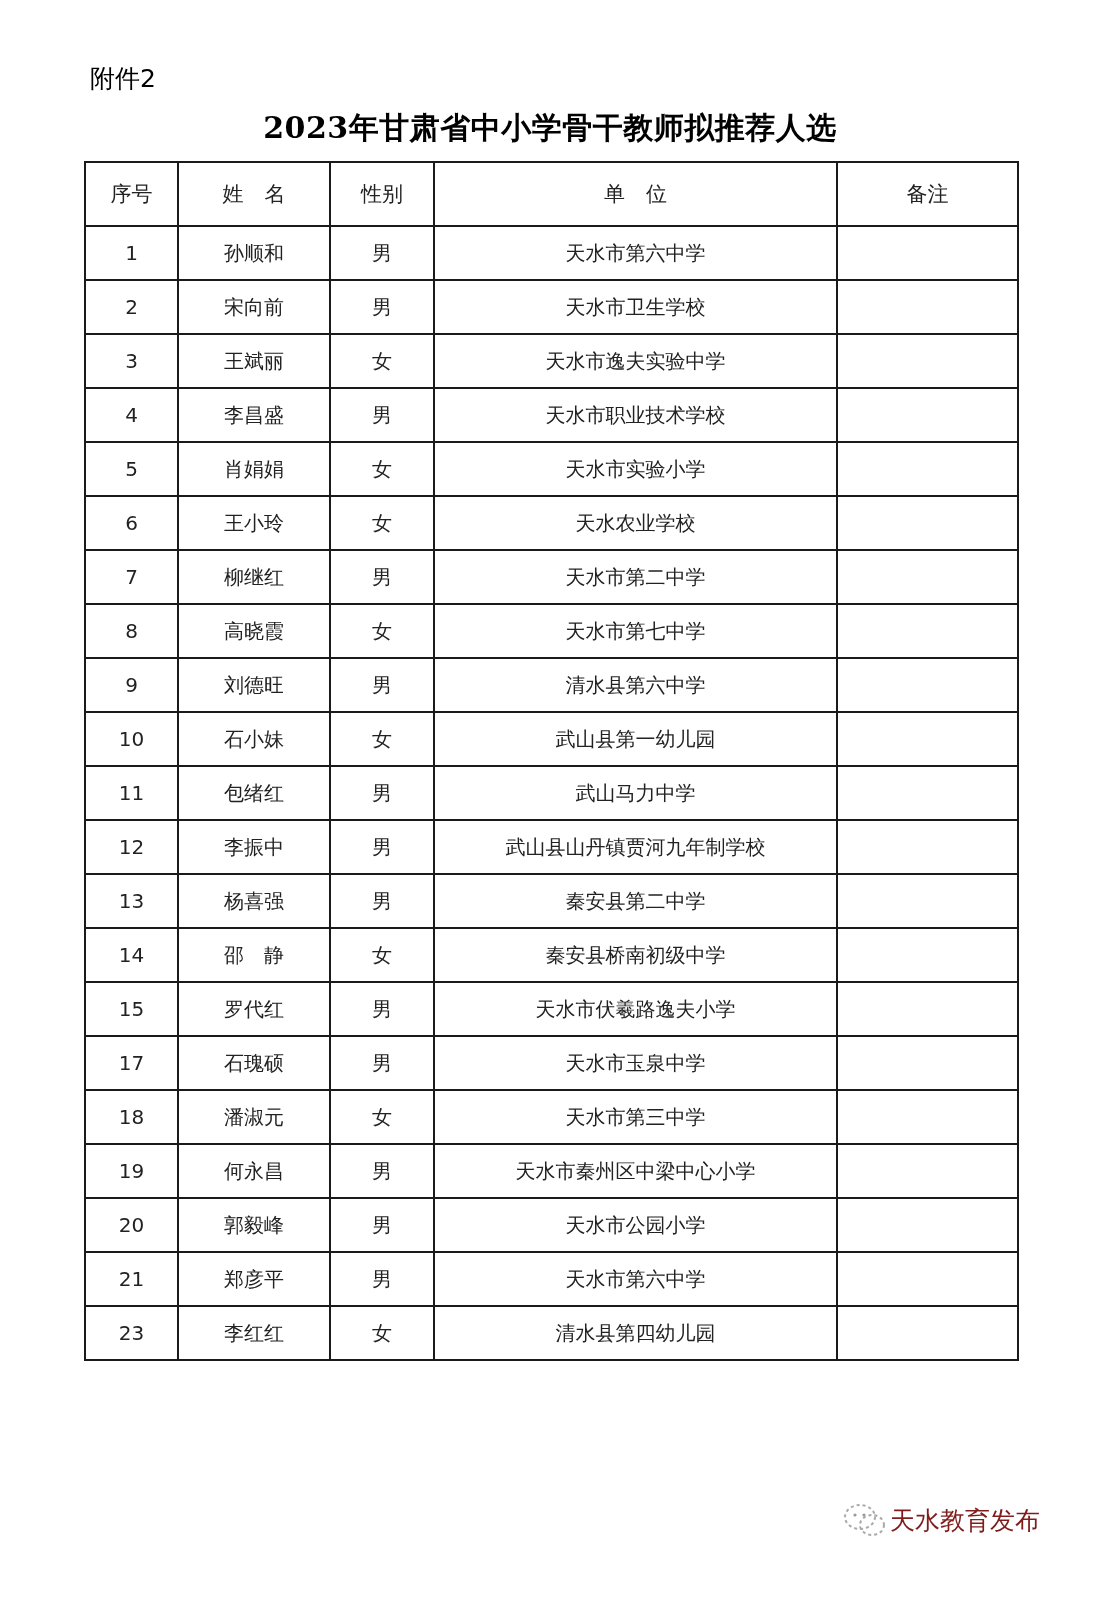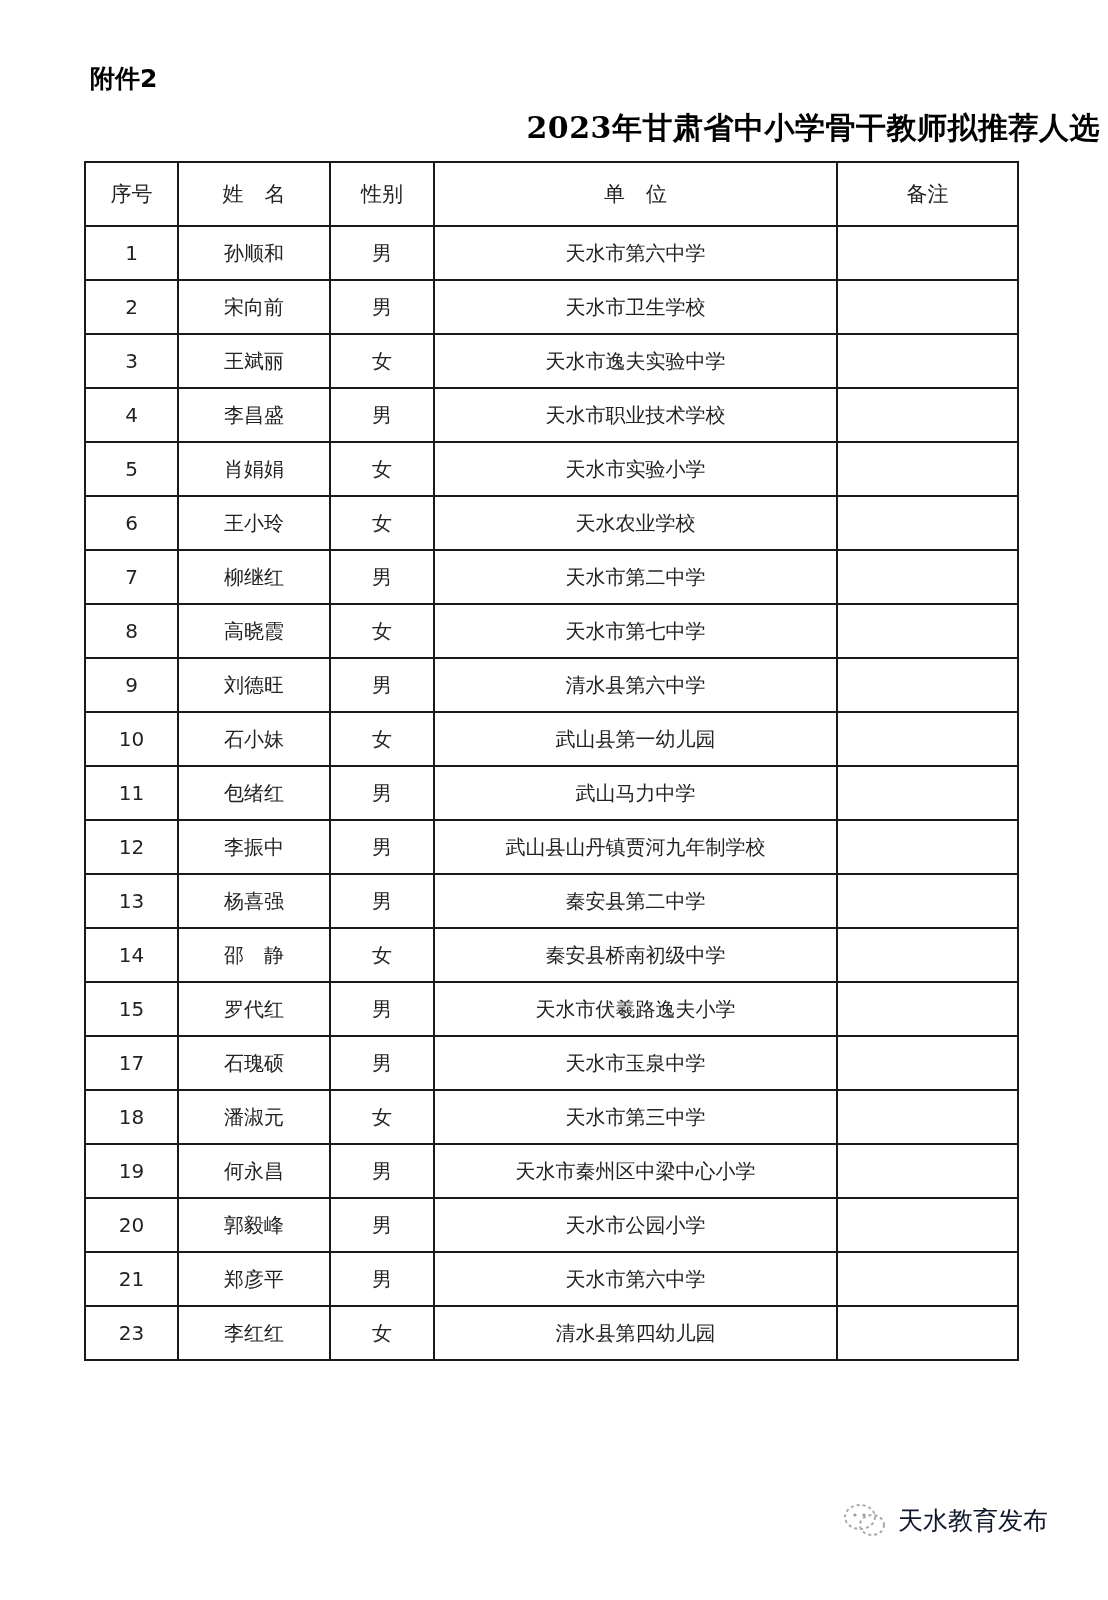--- a/index.html
+++ b/index.html
@@ -2,45 +2,45 @@
 <html><head>
 <meta charset="utf-8">
 <style>
   html, body { margin: 0; padding: 0; background: #ffffff; }
   body {
     width: 1108px; height: 1600px; position: relative; overflow: hidden;
     font-family: "DejaVu Sans", sans-serif; color: #111;
   }
   .attachment {
     position: absolute; left: 90px; top: 62px;
-    font-family: "DejaVu Sans", sans-serif; font-weight: bold; font-size: 25px; color: #000;
+    font-family: "DejaVu Sans", sans-serif; font-weight: normal; font-size: 25px; color: #000;
   }
   .title {
-    position: absolute; left: 0; width: 1100px; top: 108px; text-align: right;
+    position: absolute; left: 0; width: 1100px; top: 108px; text-align: center;
     font-family: "DejaVu Serif", serif; font-weight: bold; font-size: 30px; color: #000;
     letter-spacing: 0.5px;
   }
   table.roster {
     position: absolute; left: 84px; top: 161px;
     width: 933px; border-collapse: collapse; table-layout: fixed; padding-left: 44px;
   }
   table.roster td, table.roster th {
     border: 2px solid #1a1a1a; text-align: center; vertical-align: middle;
     font-weight: normal; font-size: 20px; color: #222; padding: 0;
   }
   table.roster th { height: 62px; font-size: 21px; }
   table.roster td { height: 52px; }
   col.c-no { width: 93px; }
   col.c-name { width: 152px; }
   col.c-sex { width: 104px; }
   col.c-unit { width: 403px; }
   col.c-note { width: 181px; }
   .watermark {
-    position: absolute; left: 840px; top: 1500px; display: flex; align-items: center; gap: 8px;
-    color: #0f172a; font-size: 25px;
+    position: absolute; left: 840px; top: 1500px; display: flex; align-items: center; 
+    color: #7f1d1d; font-size: 25px;
   }
   .watermark svg { width: 50px; height: 40px; }
 </style>
 </head>
 <body>
 
 <div class="attachment">附件2</div>
 <div class="title">2023年甘肃省中小学骨干教师拟推荐人选</div>
 
 <table class="roster">

